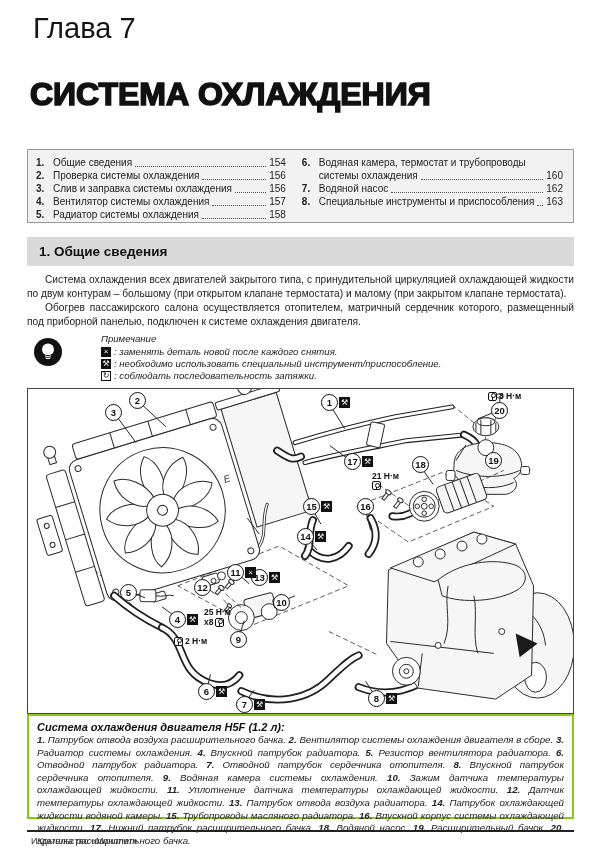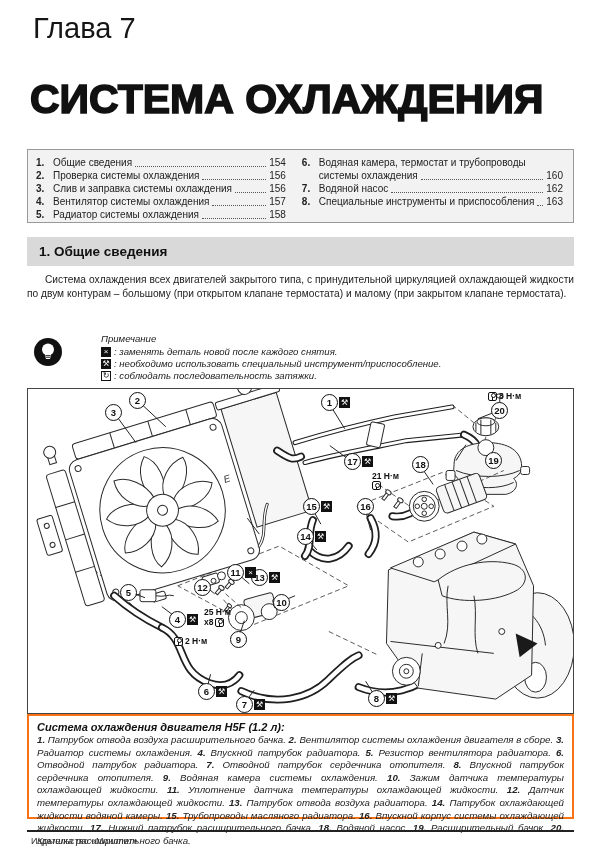--- a/index.html
+++ b/index.html
@@ -1,20 +1,20 @@
 <!DOCTYPE html>
 <html><head>
 <meta charset="utf-8">
 <style>
   html,body{margin:0;padding:0;background:#fff;}
   .page{position:relative;width:600px;height:849px;background:#fff;overflow:hidden;
         font-family:"Liberation Sans",sans-serif;color:#1a1a1a;}
   
   .chapter{position:absolute;left:33px;top:12px;font-size:29px;font-weight:400;color:#151515;}
-  .big-title{position:absolute;left:30px;top:76px;font-size:41px;font-weight:bold;
+  .big-title{position:absolute;left:30px;top:76px;font-size:32px;font-weight:bold;
              letter-spacing:0px;color:#111;-webkit-text-stroke:1.6px #111;}
   
   .toc-box{position:absolute;left:27px;top:149px;width:547px;height:74px;background:#f2f2f2;
            border:1px solid #999;box-sizing:border-box;display:flex;padding:6px 10px 4px 8px;gap:16px;}
   .toc-col{flex:1;display:flex;flex-direction:column;justify-content:flex-start;}
   .toc-entry{display:flex;font-size:10px;line-height:13px;color:#222;}
   .toc-num{font-weight:bold;width:17px;flex:0 0 17px;}
   .toc-body{flex:1;min-width:0;}
   .toc-line{display:flex;align-items:flex-end;}
   .toc-title{white-space:nowrap;}
@@ -49,21 +49,21 @@
            justify-content:center;font-size:8px;line-height:1;}
   .torque{position:absolute;font-size:8.5px;font-weight:bold;color:#111;display:flex;
           flex-direction:column;align-items:flex-start;line-height:10px;}
   .t-row{display:flex;align-items:center;gap:2px;}
   .t-icon{width:9px;height:9px;border:1.2px solid #111;border-radius:2px;position:relative;
           box-sizing:border-box;flex:0 0 9px;background:#fff;}
   .t-icon::before{content:"";position:absolute;left:1.5px;top:0.5px;width:3px;height:3px;
                   border:1px solid #111;border-radius:50%;}
   .t-icon::after{content:"";position:absolute;left:3px;top:4.5px;width:1px;height:2.5px;background:#111;}
   
-  .caption-box{position:absolute;left:27px;top:714px;width:547px;height:105px;border:2px solid #f97316;
+  .caption-box{position:absolute;left:27px;top:714px;width:547px;height:105px;border:2px solid #84cc16;
                box-sizing:border-box;padding:5px 8px;background:#fff;}
   .caption-head{font-size:11px;font-weight:bold;font-style:italic;margin-bottom:1px;color:#111;}
   .caption-text{font-size:9.7px;font-style:italic;line-height:12.6px;text-align:justify;color:#222;}
   .caption-text b{font-weight:bold;}
   
   .footer-rule{position:absolute;left:27px;top:830px;width:547px;height:2px;background:#222;}
   .publisher{position:absolute;left:31px;top:836px;font-size:9px;color:#333;}
   
   .ln{fill:none;stroke:#2a2a2a;stroke-width:1;}
   .fw{fill:#fff;stroke:#2a2a2a;stroke-width:1;}
@@ -174,20 +174,21 @@
         </div>
       </div>
   </div>
 
   <div class="section-bar">
     <span>1. Общие сведения</span>
   </div>
 
   <div class="body-text">
     <p>Система охлаждения всех двигателей закрытого типа, с принудительной циркуляцией охлаждающей жидкости по двум контурам – большому (при открытом клапане термостата) и малому (при закрытом клапане термостата).</p>
+    <p>Обогрев пассажирского салона осуществляется отопителем, матричный сердечник которого, размещенный под приборной панелью, подключен к системе охлаждения двигателя.</p>
   </div>
 
   <div class="note">
     <div class="note-icon">
       <svg width="30" height="30" viewBox="0 0 30 30">
         <circle cx="15" cy="15" r="14" fill="#111"></circle>
         <circle cx="15" cy="12.5" r="6" fill="#fff"></circle>
         <path d="M11.7,16.5 L18.3,16.5 L17,22 L13,22 Z" fill="#fff"></path>
         <line x1="12.5" y1="18.6" x2="17.5" y2="18.6" stroke="#111" stroke-width="0.9"></line>
         <line x1="12.9" y1="20.3" x2="17.1" y2="20.3" stroke="#111" stroke-width="0.9"></line>

